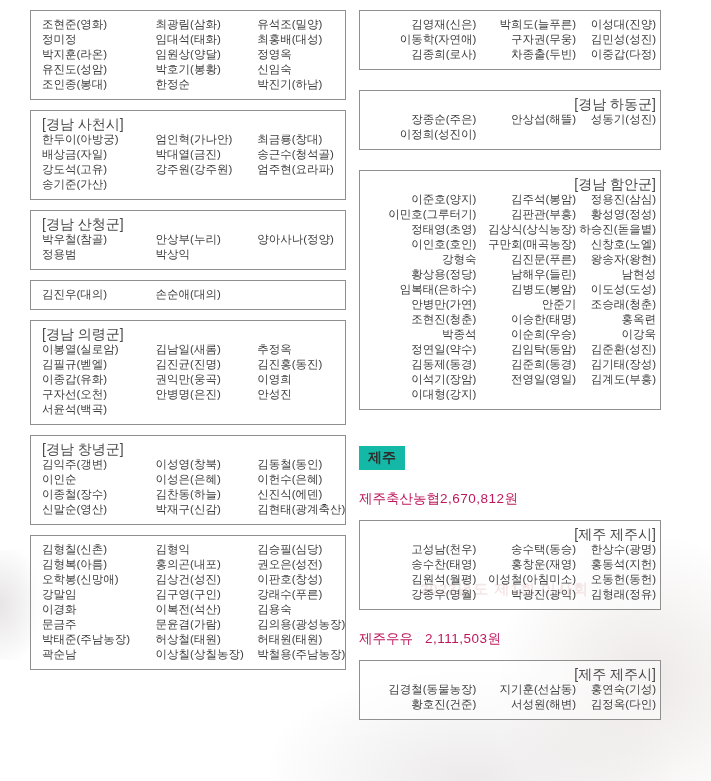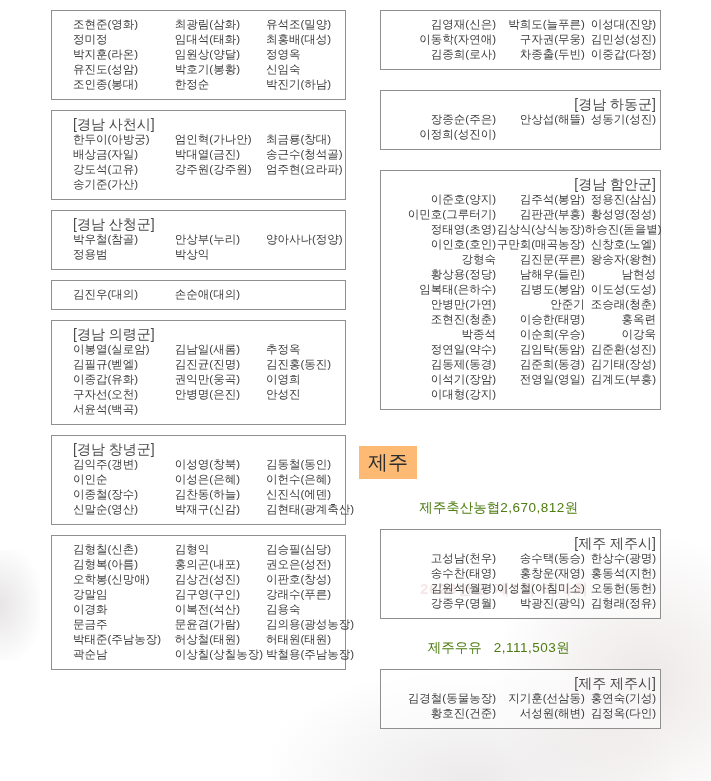--- a/index.html
+++ b/index.html
@@ -20,34 +20,34 @@
   .watermark {
     position:absolute; left:420px; top:580px; z-index:0;
     font-size:15px; font-weight:bold; letter-spacing:1px;
     color:rgba(205,140,135,0.45); white-space:nowrap; pointer-events:none;
   }
   .cols { position:absolute; top:10px; left:30px; display:flex; gap:13px; z-index:1; }
   .col-left  { width:316px; }
   .col-right { width:302px; }
   .name-box {
     border:1px solid #8f8f8f; background:rgba(255,255,255,0.55);
-    padding:6px 4px 7px 21px; margin-bottom:10px;margin-left:21px;
+    padding:6px 4px 7px 11px; margin-bottom:10px;
   }
   .col-right > .name-box, .col-right .jeju-section .name-box { margin-bottom:20px;text-align:right; }
   .box-header { font-size:14px; line-height:15px; color:#4a4a4a; white-space:nowrap; }
   .name-grid { display:grid; grid-template-columns:38% 34% 28%; }
   .col-right .name-grid { grid-template-columns:37% 35% 28%; }
   .name { font-size:11.5px; line-height:15px; white-space:nowrap; color:#3d3d3d; }
   .jeju-badge {
     display:inline-block; margin:16px 0 20px 0; padding:3px 9px;
-    background:#fdba74; color:#2e2e2e; font-size:20px; font-weight:normal;
+    background:#14b8a6; color:#2e2e2e; font-size:14px; font-weight:bold;
   }
   .org-row {
-    display:flex; justify-content:center; align-items:baseline;
-    margin:0 22px 12px 0; font-size:13.5px; color:#4d7c0f;
+    display:flex; justify-content:flex-start; align-items:baseline;
+    margin:0 22px 12px 0; font-size:13.5px; color:#be185d;
   }
   .org-row .org-amount { letter-spacing:0.5px; }
   .jeju-section .org-row.second { margin-top:4px;gap:12px; }
 </style>
 </head>
 <body>
 
 <div class="page">
   <div class="bg-blob blob-br"></div>
   <div class="bg-blob blob-bc"></div>

